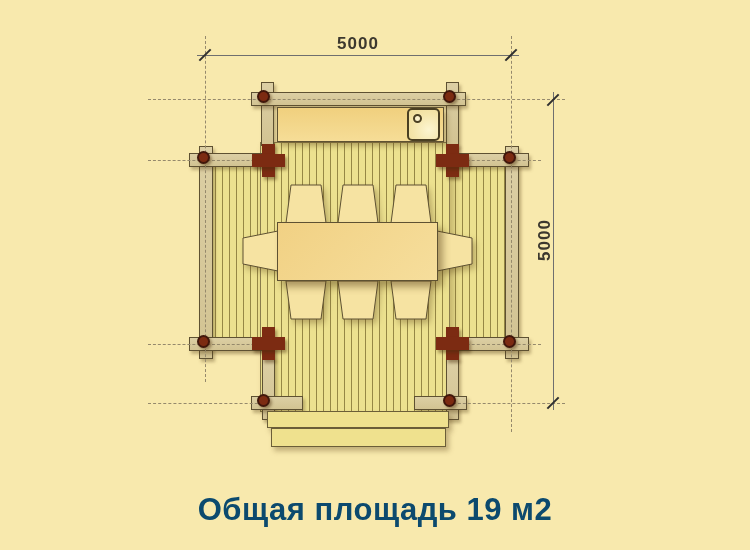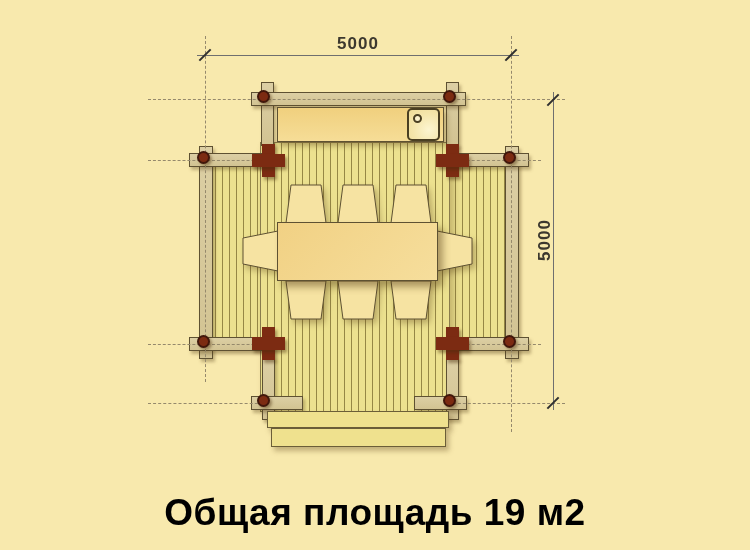--- a/index.html
+++ b/index.html
@@ -68,21 +68,21 @@
   .dim-line-v{border-left:1px solid #6F6F6F;width:0;}
   .tick{width:16px;height:2px;background:#2F2F2F;transform:rotate(-45deg);}
   .dim-label{
     color:#3C382E;font-size:17px;font-weight:600;letter-spacing:1px;
     text-align:center;line-height:20px;
   }
   .dim-label-rot{transform:rotate(-90deg);transform-origin:center center;}
 
   .caption{
     width:750px;text-align:center;
-    color:#000000;font-size:37px;font-weight:bold;letter-spacing:0.5px;
+    color:#0c4a6e;font-size:31px;font-weight:bold;letter-spacing:0.5px;
   }
 
   .chairs-layer{filter:drop-shadow(3px 4px 3px rgba(85,60,20,0.35));}
   .chairs-layer polygon{stroke:#5E5132;stroke-width:1;}
 </style>
 </head>
 <body>
 
 <div class="canvas">
 

